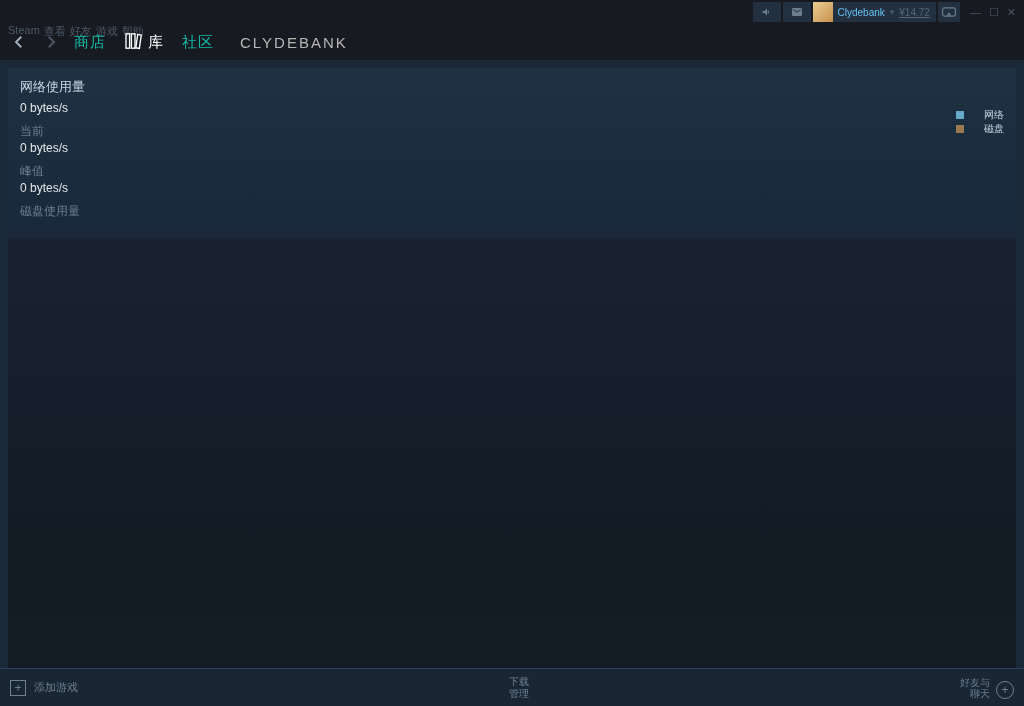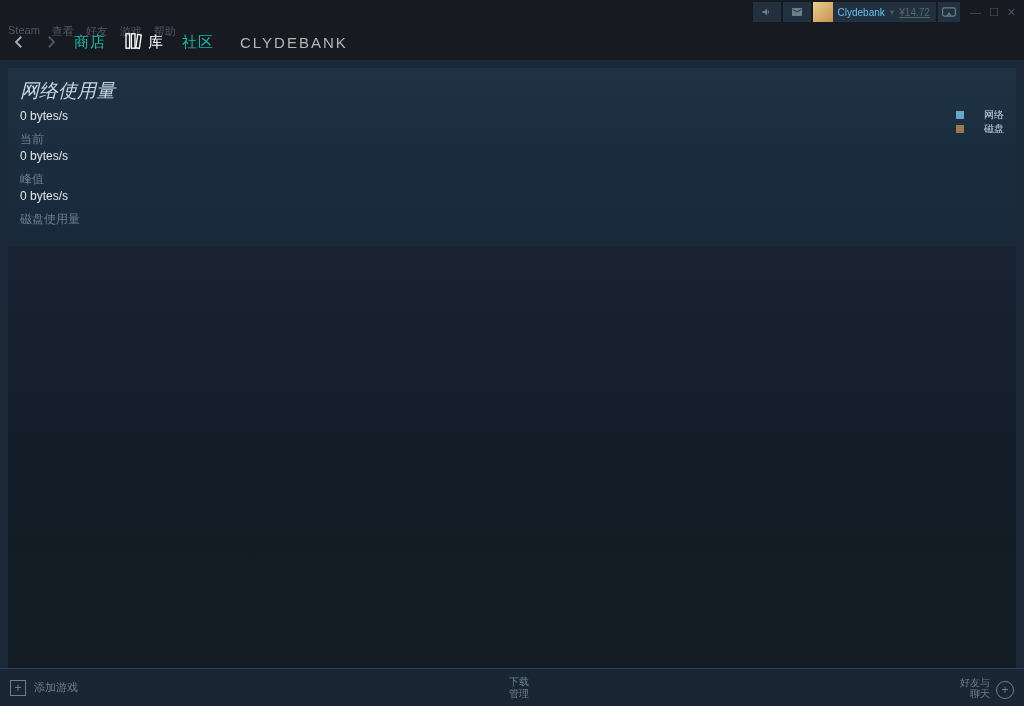--- a/index.html
+++ b/index.html
@@ -17,21 +17,21 @@
 .top-menu {
   height: 24px;
   background: #171a21;
   display: flex;
   align-items: center;
   padding: 0 8px;
   font-size: 11px;
   color: #4c5866;
   justify-content: space-between;
 }
-.top-menu-left { display: flex; gap: 12px; margin-top: 38px; }
+.top-menu-left { display: flex; gap: 4px; margin-top: 38px; }
 .top-menu-left span { cursor: pointer; }
 .top-menu-right { display: flex; align-items: center; gap: 2px; }
 .top-btn {
   background: #22303f;
   padding: 3px 7px;
   display: flex;
   align-items: center;
   justify-content: center;
   cursor: pointer;
   height: 20px;
@@ -97,21 +97,21 @@
 }
 
 
 .stats-panel {
   margin: 8px;
   background: linear-gradient(to bottom, #1e3244 0%, #17293a 100%);
   padding: 10px 12px;
   position: relative;
   min-height: 88px;
 }
-.stats-title { font-size:19px; color:#c7d5e0; margin-bottom:4px;font-style:italic; }
+.stats-title { font-size:13px; color:#c7d5e0; margin-bottom:4px; }
 .stat-row { font-size:12px; display:flex; gap:6px; line-height:17px;flex-direction:column; }
 .stat-val { color:#e5e5e5; }
 .stat-label { color:#6b7f8f; }
 .legend {
   position:absolute; right:12px; top:40px;
   font-size:10px;
 }
 .legend-item { display:flex; align-items:center; gap:20px; }
 .legend-swatch { width:8px; height:8px; display:inline-block; }
 .swatch-net { background:#66a9c9; }

